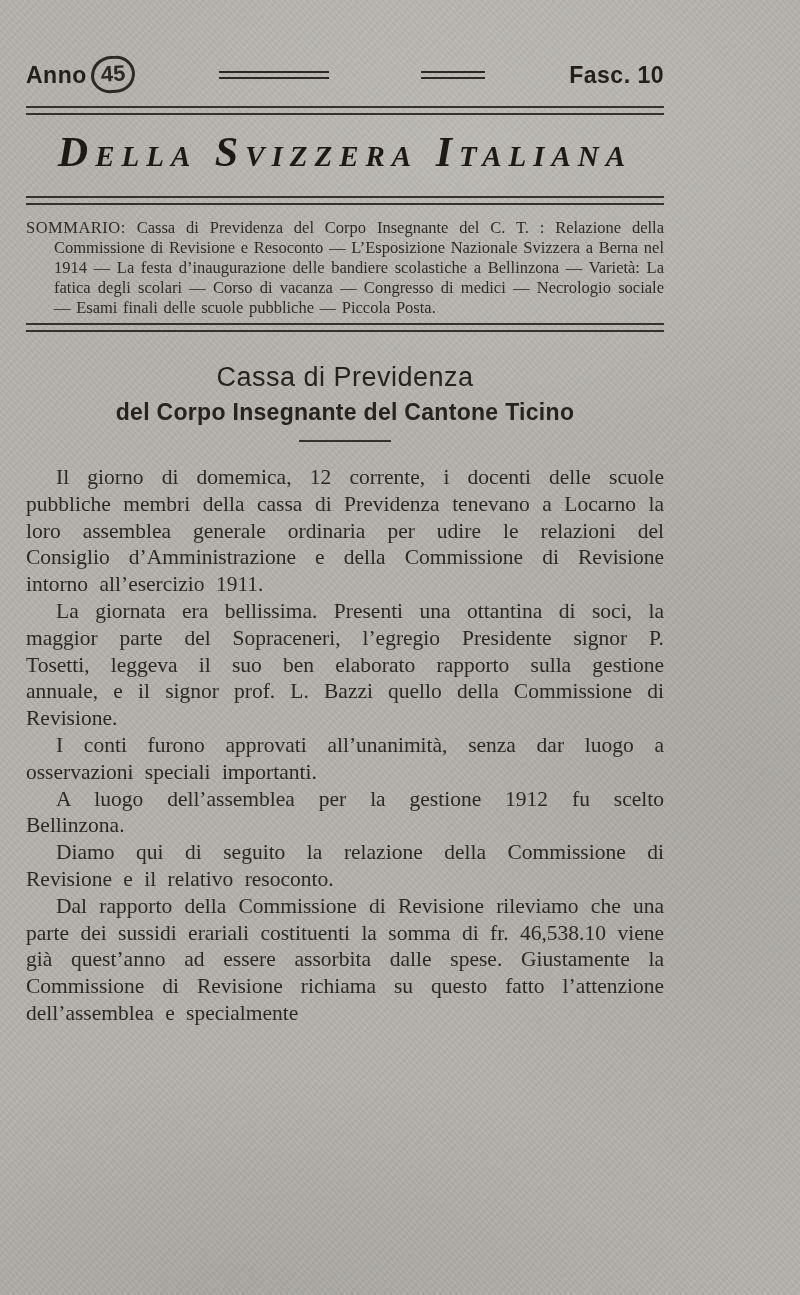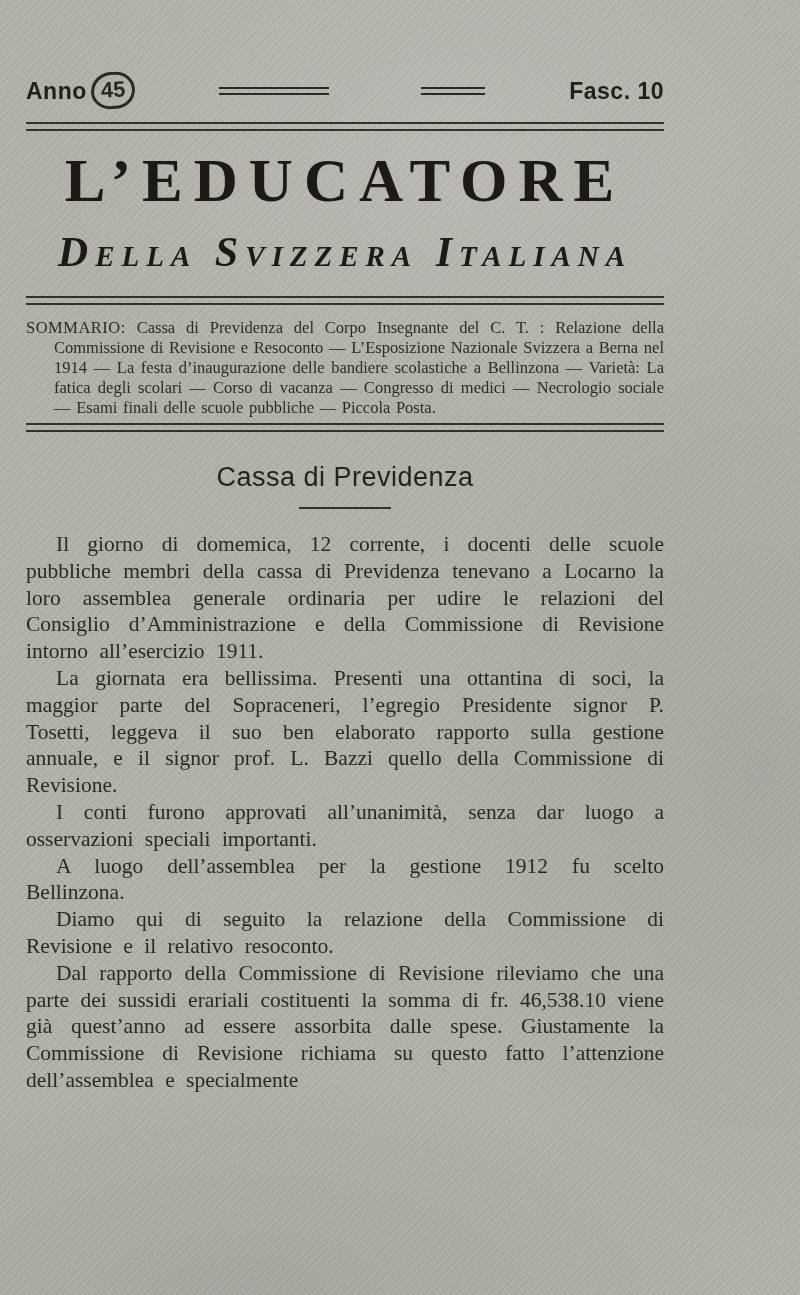--- a/index.html
+++ b/index.html
@@ -11,21 +11,21 @@
     background-image:
       radial-gradient(ellipse 600px 420px at 58% 12%, rgba(255,255,255,0.10), rgba(255,255,255,0) 70%),
       radial-gradient(ellipse 500px 700px at 95% 60%, rgba(0,0,0,0.05), rgba(0,0,0,0) 70%),
       radial-gradient(ellipse 700px 300px at 30% 100%, rgba(0,0,0,0.06), rgba(0,0,0,0) 75%),
       repeating-linear-gradient(47deg, rgba(255,255,255,0.028) 0 2px, rgba(0,0,0,0.028) 2px 4px),
       repeating-linear-gradient(133deg, rgba(255,255,255,0.02) 0 3px, rgba(0,0,0,0.02) 3px 6px);
     font-family:"Liberation Serif", serif;
     color:#2c2823;
   }
   .print{
-    position:absolute;left:26px;top:72px;width:638px;
+    position:absolute;left:26px;top:56px;width:638px;
   }
   
   .hdr{
     display:flex;align-items:center;justify-content:space-between;
     font-size:23px;line-height:30px;white-space:nowrap;
   }
   .hdr .lbl{
     font-family:"Liberation Sans", sans-serif;
     font-weight:bold;color:#23201b;letter-spacing:0.5px;
   }
@@ -128,30 +128,30 @@
         <span class="lbl">Anno</span>
         <span class="anno-badge">45</span>
       </span>
       <span class="dash long"></span>
       <span class="dash short"></span>
       <span class="lbl">Fasc. 10</span>
     </div>
 
     <div class="dbl-rule rule-a"></div>
 
-    <h1 class="masthead-title">L’EDUCATORE</h1>
     <h2 class="masthead-sub">Della Svizzera Italiana</h2>
 
     <div class="dbl-rule rule-b"></div>
 
     <p class="sommario"><span class="som-label">SOMMARIO:</span><span> Cassa di Previdenza del Corpo Insegnante del C. T. : Relazione della Commissione di Revisione e Resoconto — L’Esposizione Nazionale Svizzera a Berna nel 1914 — La festa d’inaugurazione delle bandiere scolastiche a Bellinzona — Varietà: La fatica degli scolari — Corso di vacanza — Congresso di medici — Necrologio sociale — Esami finali delle scuole pubbliche — Piccola Posta.</span></p>
 
     <div class="dbl-rule rule-c"></div>
 
     <h3 class="art-title1">Cassa di Previdenza</h3>
+    <h4 class="art-title2">del Corpo Insegnante del Cantone Ticino</h4>
     <hr class="short-rule">
 
     <div class="body-text">
       <p>Il giorno di domemica, 12 corrente, i docenti delle scuole pubbliche membri della cassa di Previdenza tenevano a Locarno la loro assemblea generale ordinaria per udire le relazioni del Consiglio d’Amministrazione e della Commissione di Revisione intorno all’esercizio 1911.</p>
       <p>La giornata era bellissima. Presenti una ottantina di soci, la maggior parte del Sopraceneri, l’egregio Presidente signor P. Tosetti, leggeva il suo ben elaborato rapporto sulla gestione annuale, e il signor prof. L. Bazzi quello della Commissione di Revisione.</p>
       <p>I conti furono approvati all’unanimità, senza dar luogo a osservazioni speciali importanti.</p>
       <p>A luogo dell’assemblea per la gestione 1912 fu scelto Bellinzona.</p>
       <p>Diamo qui di seguito la relazione della Commissione di Revisione e il relativo resoconto.</p>
       <p>Dal rapporto della Commissione di Revisione rileviamo che una parte dei sussidi erariali costituenti la somma di fr. 46,538.10 viene già quest’anno ad essere assorbita dalle spese. Giustamente la Commissione di Revisione richiama su questo fatto l’attenzione dell’assemblea e specialmente</p>
     </div>

